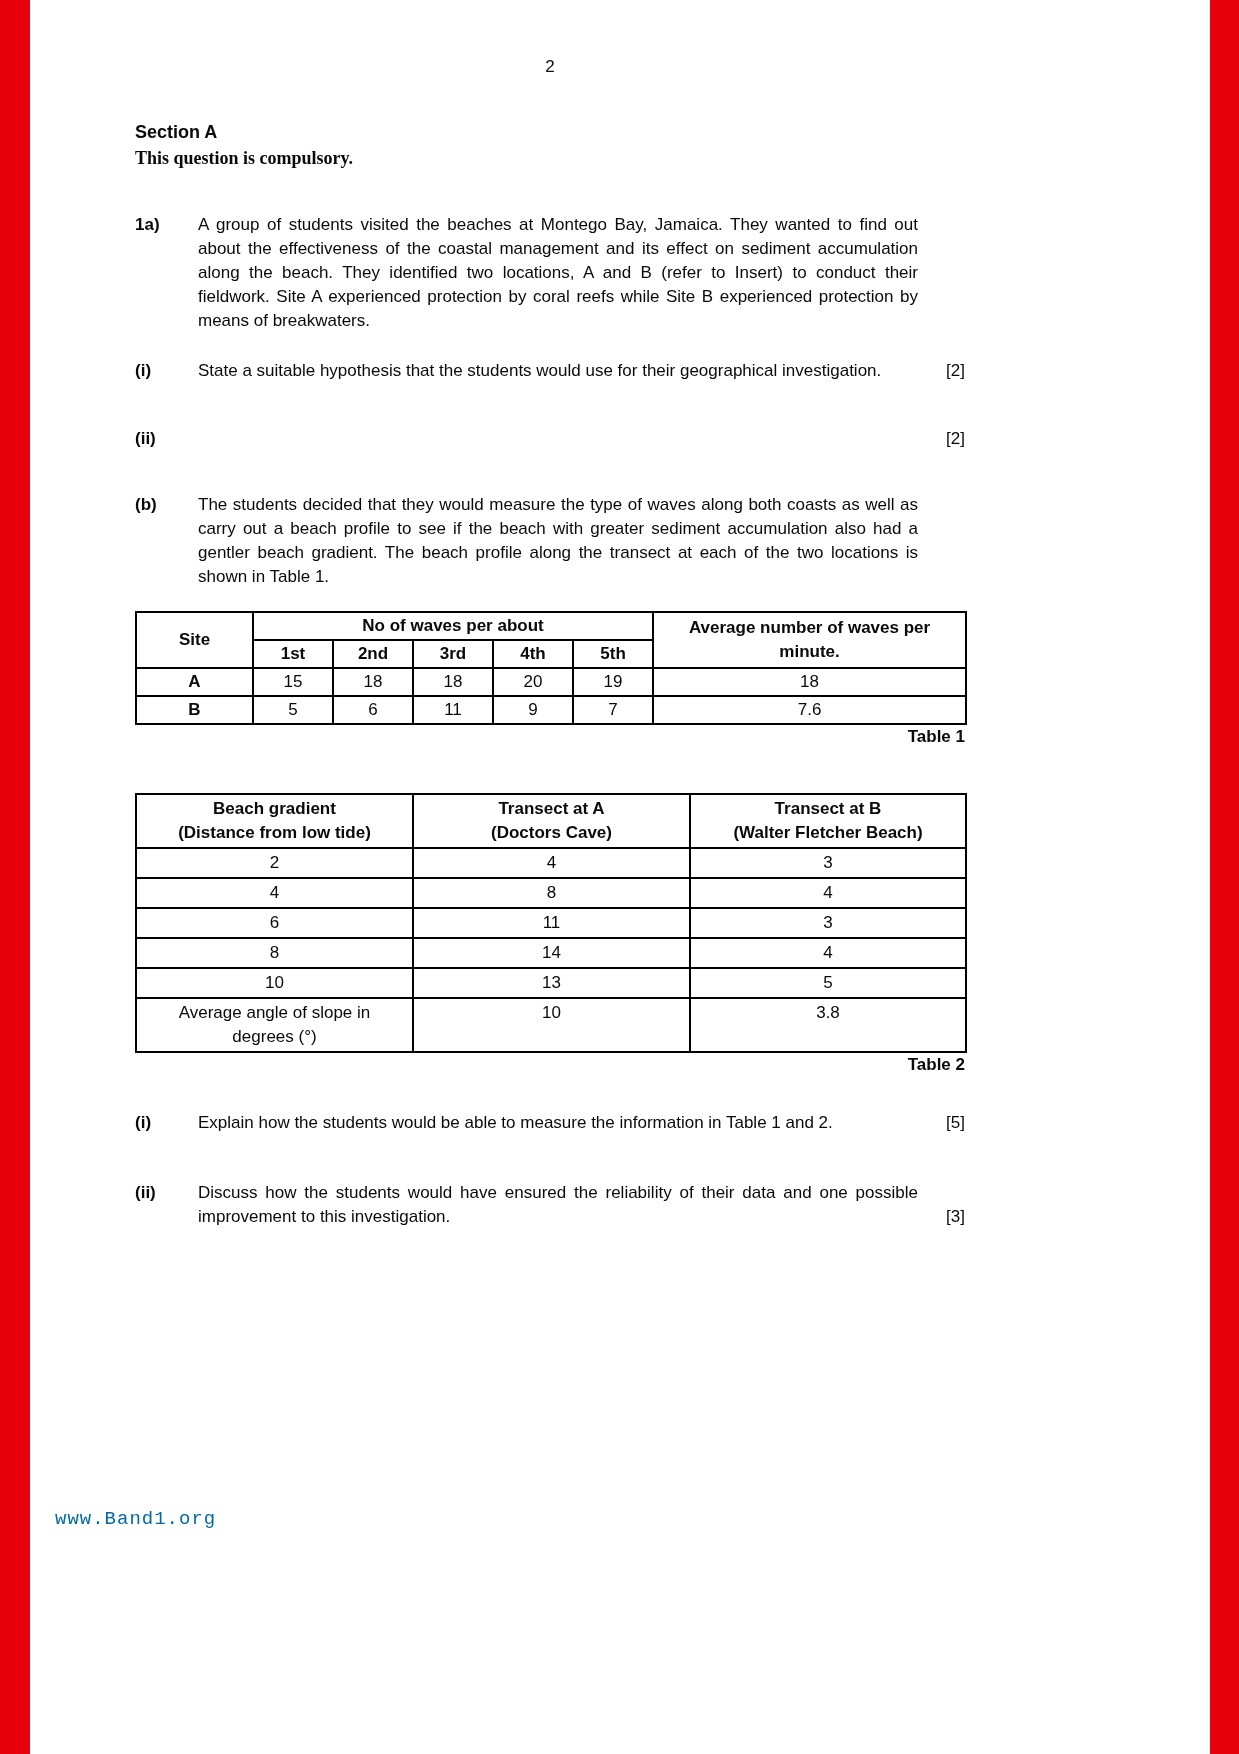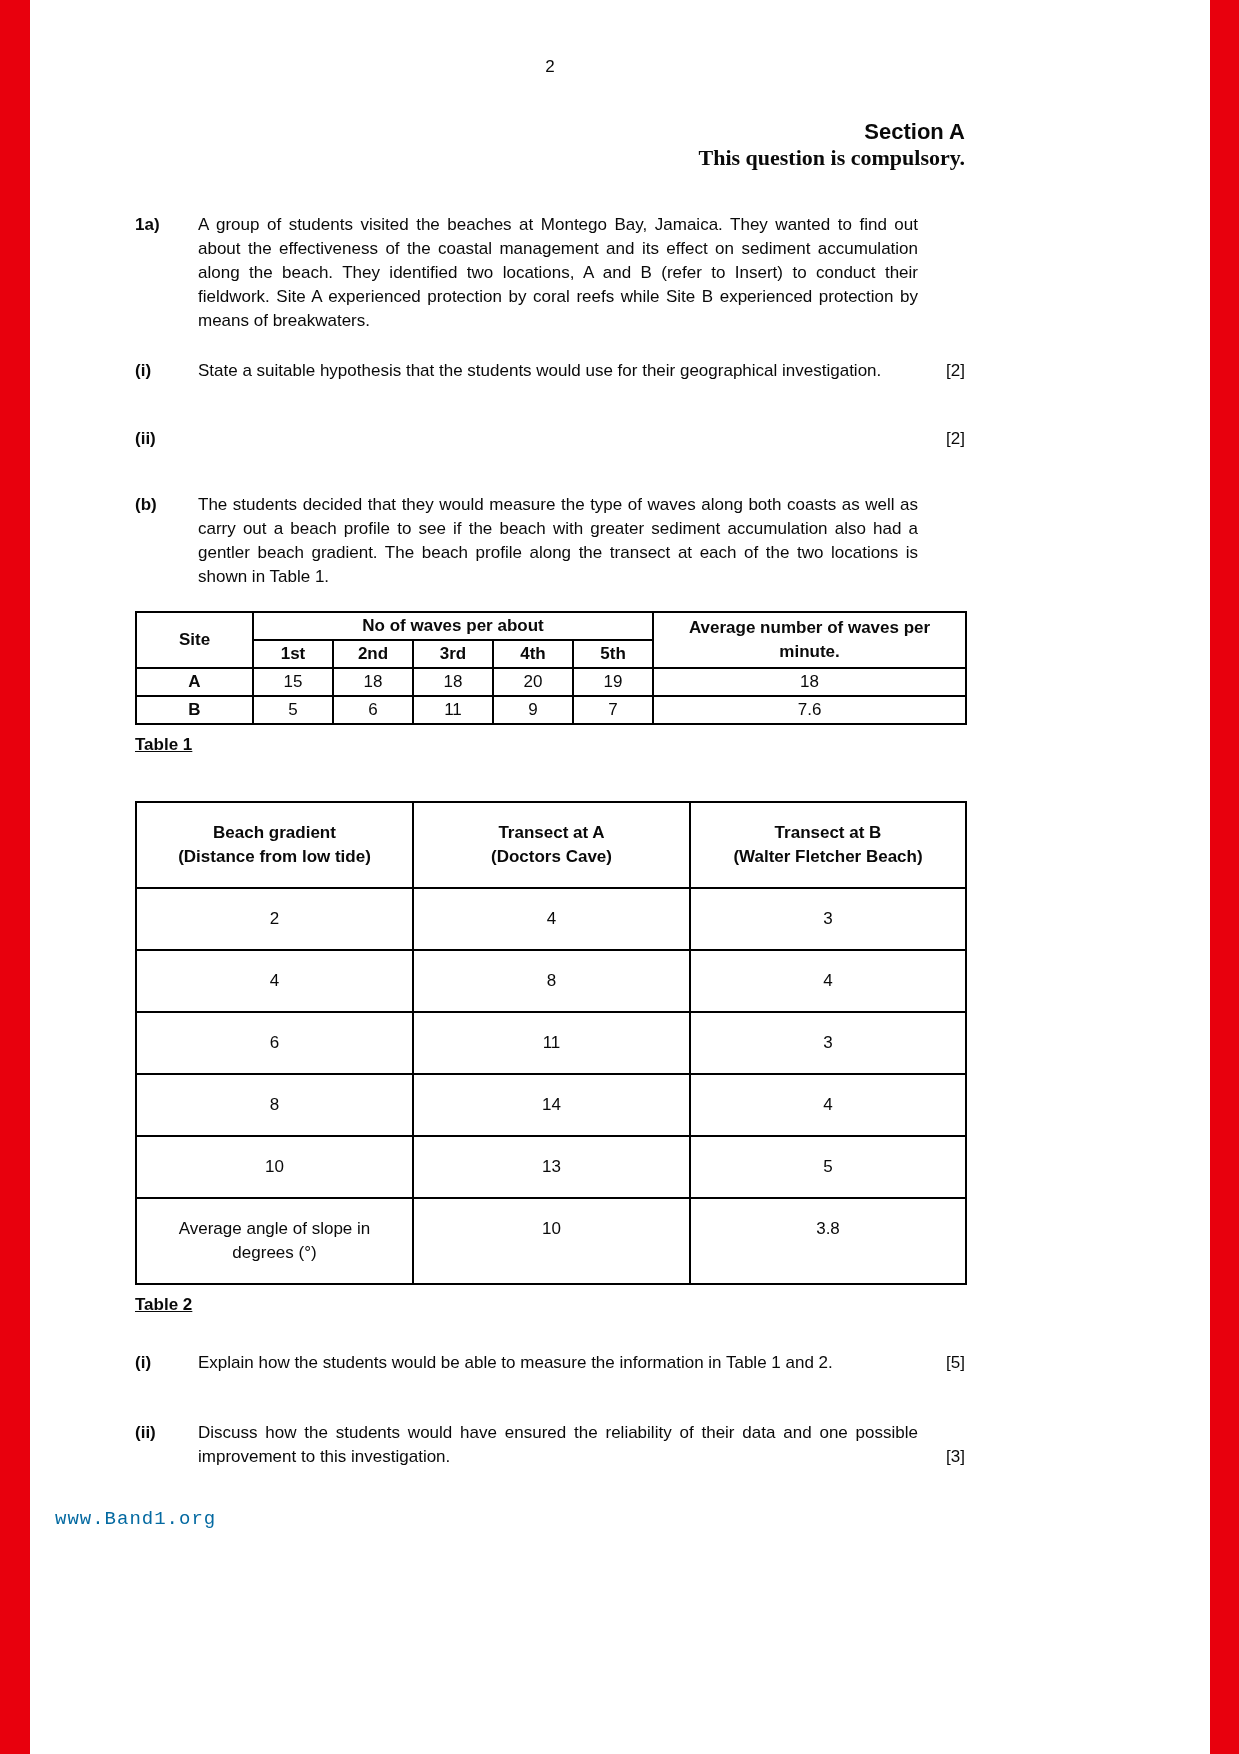--- a/index.html
+++ b/index.html
@@ -18,23 +18,23 @@
     background: #ffffff;
     padding: 55px 245px 0 105px;
   }
   .page-number {
     text-align: center;
     font-size: 17px;
     line-height: 24px;
     margin-bottom: 40px;
   }
   .section-title, .section-subtitle {
-    text-align: right;
+    text-align: left;
     font-weight: bold;
-    font-size: 22px;
+    font-size: 18px;
     line-height: 26px;
   }
   .section-subtitle { margin-bottom: 42px; font-family: Liberation Serif, serif; }
 
   .q-row { display: flex; }
   .q-label {
     flex: 0 0 63px; width: 63px;
     font-weight: bold;
     font-size: 17px; line-height: 24px;
   }
@@ -64,32 +64,31 @@
   td {
     border: 2px solid #000;
     text-align: center;
     font-size: 17px;
     line-height: 24px;
     padding: 1px 4px;
     vertical-align: middle;
   }
   .bold { font-weight: bold; }
   .t1 .avg-col { padding: 1px 20px; }
-  .t2 td { line-height: 24px; padding: 18px 6px; }
+  .t2 td { line-height: 24px; padding: 2px 6px; }
   .t2 .hdr td { font-weight: bold; }
   .vtop { vertical-align: top; }
 
   .tbl-caption {
     width: 830px;
-    text-align: left;
+    text-align: right;
     font-weight: bold;
     font-size: 17px;
     line-height: 24px;
-    margin-top: 8px;
-    text-decoration: underline;
+    margin-top: 0;
   }
   #table2 { margin-top: 44px; }
 
   .footer {
     position: absolute;
     left: 25px; top: 1508px;
     font-family: "Liberation Mono", "DejaVu Sans Mono", monospace;
     font-size: 19px;
     letter-spacing: 1px;
     color: #0369a1;

